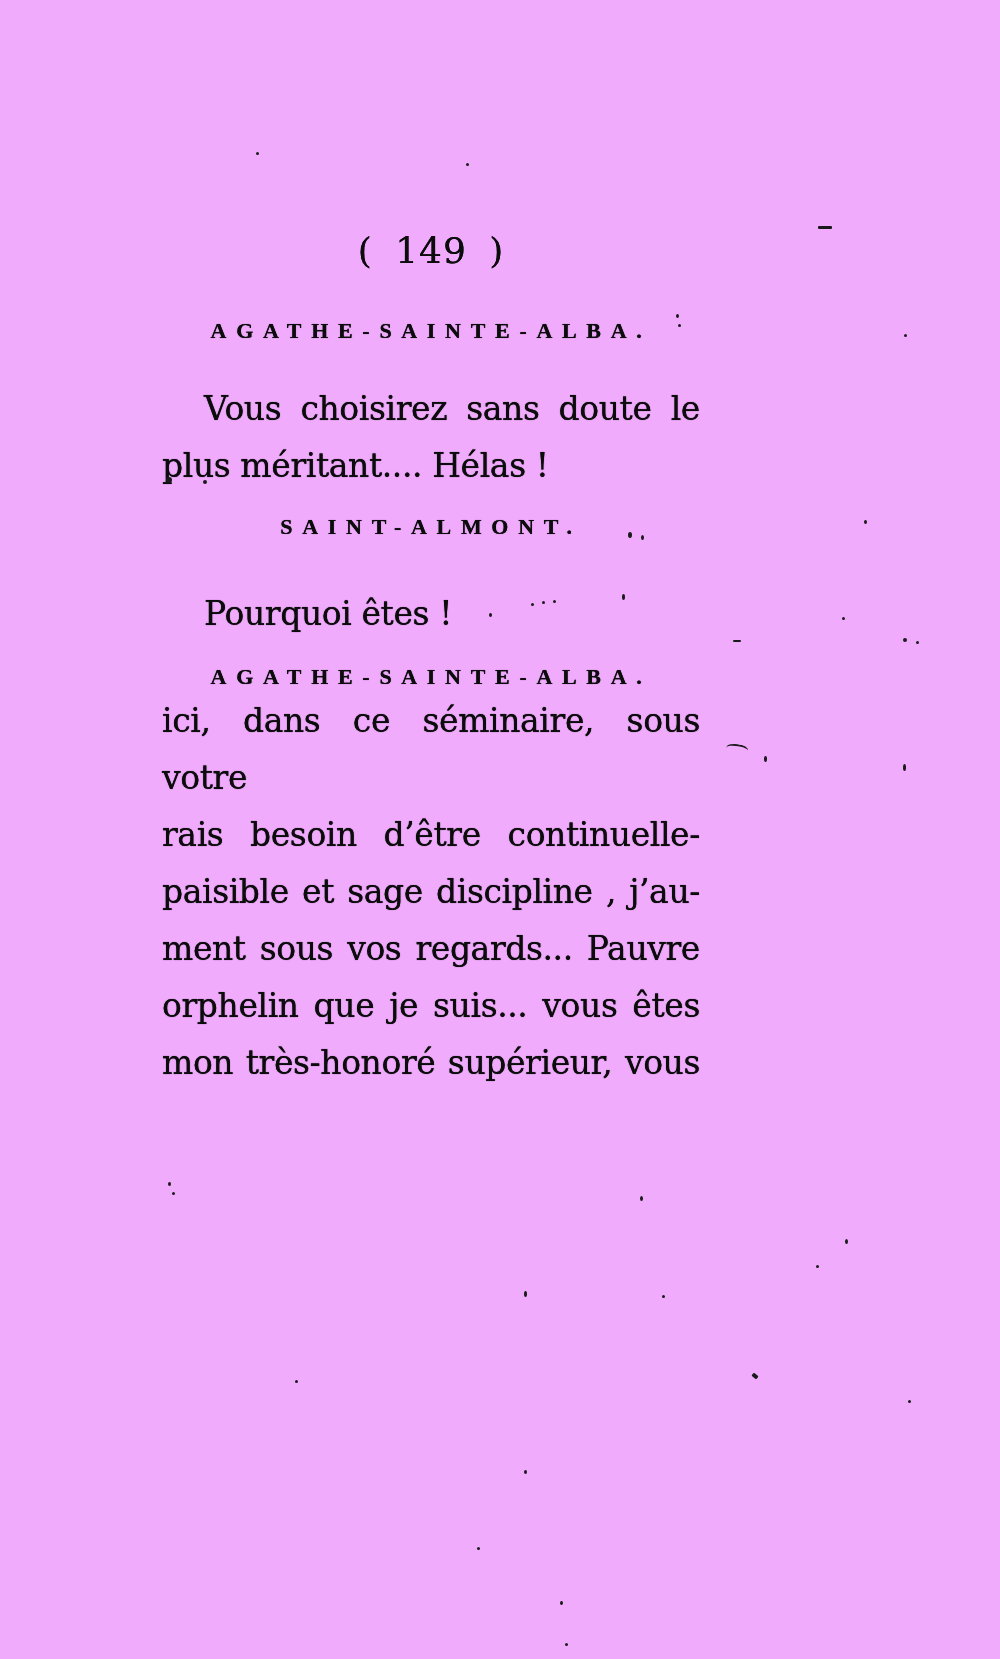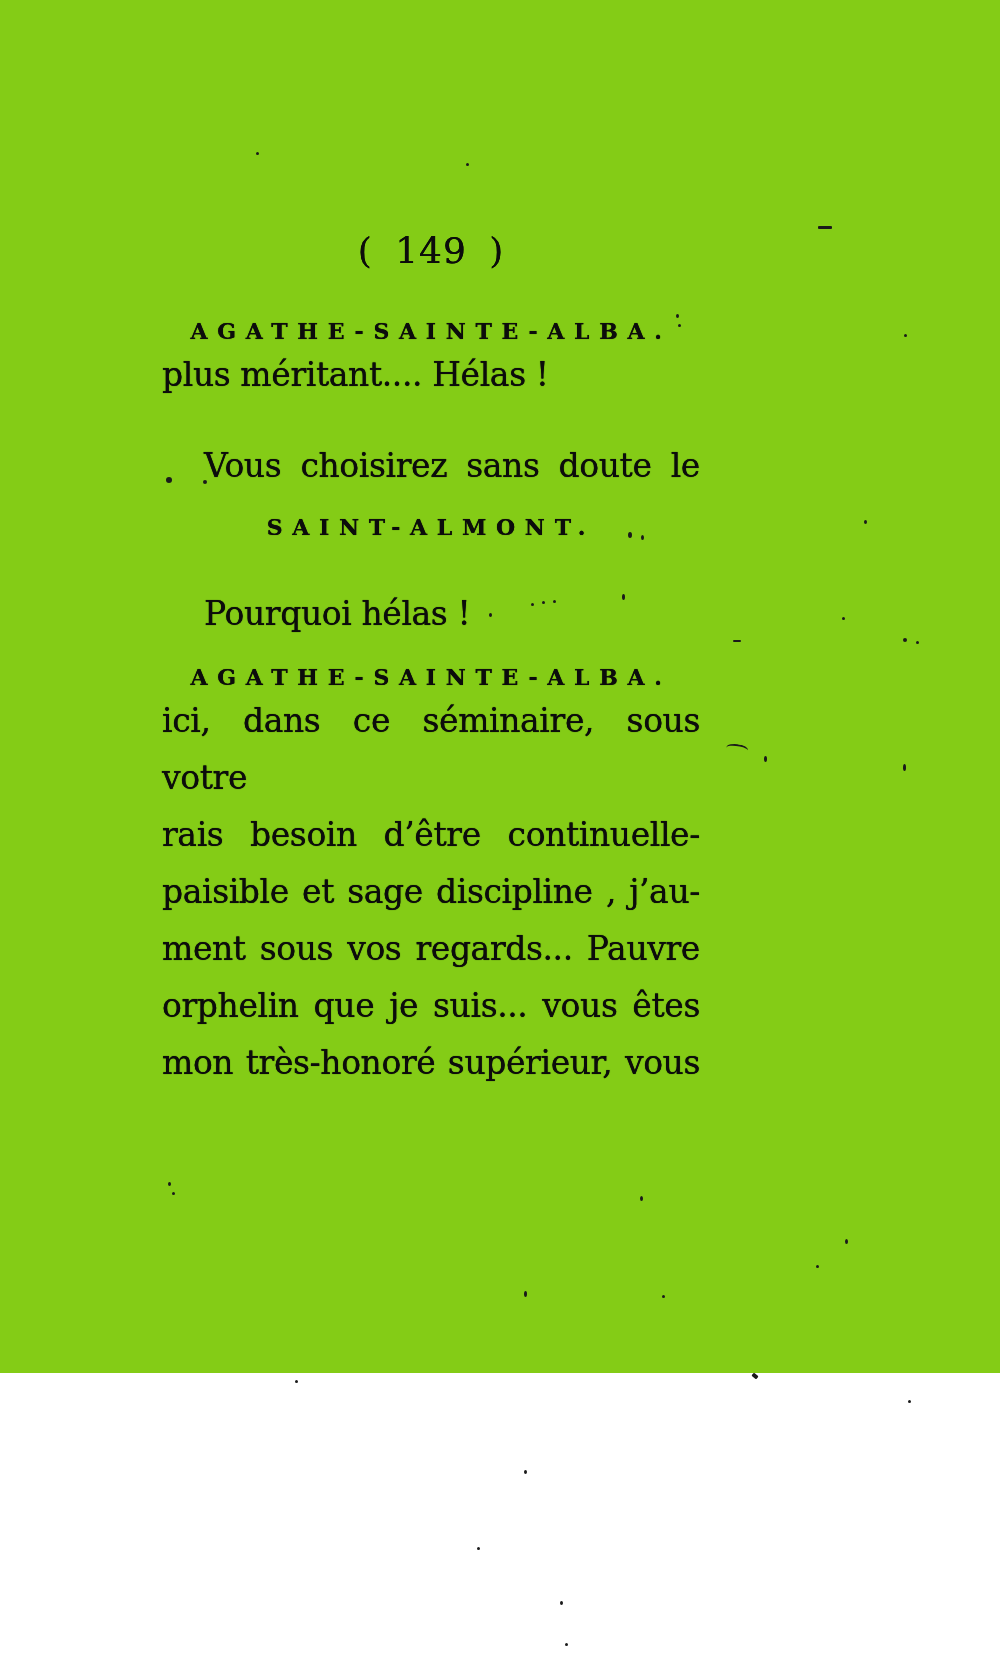--- a/index.html
+++ b/index.html
@@ -6,22 +6,22 @@
     margin: 0;
     padding: 0;
     background: #ffffff;
     width: 1000px;
     height: 1659px;
     overflow: hidden;
   }
   .page {
     position: relative;
     width: 1000px;
-    height: 1373px;
-    background: #84cc16;
+    height: 1659px;
+    background: #f0abfc;
     font-family: "DejaVu Serif", "Liberation Serif", serif;
     color: #0c0c0c;
   }
   .content {
     position: absolute;
     top: 0;
     left: 162px;
     width: 538px;
   }
   .pagenum {
@@ -33,20 +33,21 @@
     text-shadow: 0 0 0.6px #000;
   }
   .heading {
     font-size: 22px;
     font-weight: bold;
     line-height: 30px;
     text-align: center;
     letter-spacing: 0.44em;
     white-space: nowrap;
     text-shadow: 0 0 0.7px #000;
+    font-family: Liberation Serif, serif;
   }
   .bodyline {
     font-size: 33px;
     line-height: 57px;
     letter-spacing: -0.4px;
     white-space: nowrap;
     text-shadow: 0 0 0.8px #000;
   }
   .bodyline.justify {
     white-space: normal;
@@ -74,24 +75,24 @@
     border-radius: 60% 40% 0 0;
   }
 </style>
 </head>
 <body>
 
 <div class="page">
   <div class="content" id="content">
       <div class="pagenum" style="margin-top: 226px;">( 149 )</div>
       <div class="heading" style="margin-top: 40px;">AGATHE-SAINTE-ALBA.</div>
+      <div class="bodyline justify indent" style="margin-top: 34px;">Vous choisirez sans doute le</div>
       <div class="bodyline" style="margin-top: 0px;">plus méritant.... Hélas !</div>
-      <div class="bodyline justify indent" style="margin-top: 34px;">Vous choisirez sans doute le</div>
       <div class="heading" style="margin-top: 18px;">SAINT-ALMONT.</div>
-      <div class="bodyline indent" style="margin-top: 43px;">Pourquoi hélas !</div>
+      <div class="bodyline indent" style="margin-top: 43px;">Pourquoi êtes !</div>
       <div class="heading" style="margin-top: 20px;">AGATHE-SAINTE-ALBA.</div>
       <div class="bodyline justify" style="margin-top: 0px;">ici, dans ce séminaire, sous votre</div>
       <div class="bodyline justify" style="margin-top: 0px;">rais besoin d’être continuelle-</div>
       <div class="bodyline justify" style="margin-top: 0px;">paisible et sage discipline , j’au-</div>
       <div class="bodyline justify" style="margin-top: 0px;">ment sous vos regards... Pauvre</div>
       <div class="bodyline justify" style="margin-top: 0px;">orphelin que je suis... vous êtes</div>
       <div class="bodyline justify" style="margin-top: 0px;">mon très-honoré supérieur, vous</div>
     </div>
 
   <div class="speck dash" style="left:818px; top:226px; width:14px; height:3px;"></div>

